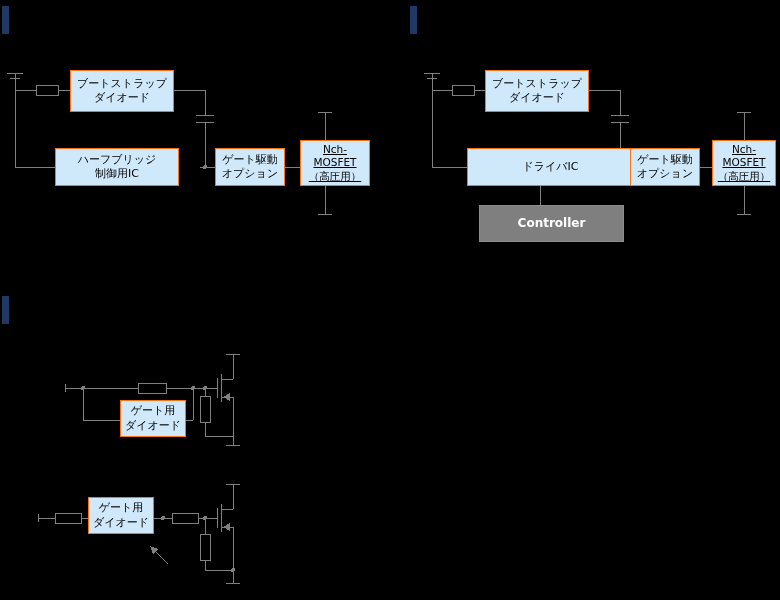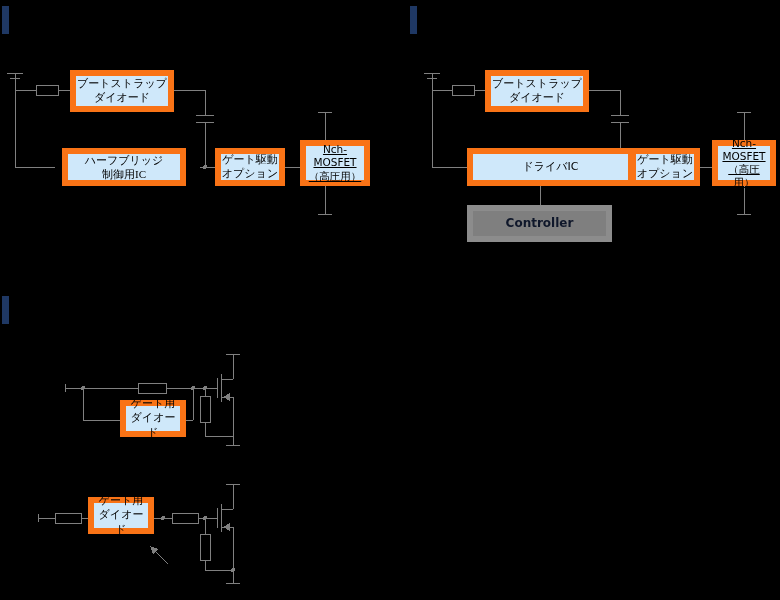--- a/index.html
+++ b/index.html
@@ -3,29 +3,29 @@
 <meta charset="utf-8">
 <style>
   * { margin:0; padding:0; box-sizing:border-box; }
   html, body { width:780px; height:600px; background:#000000; overflow:hidden; }
   .canvas {
     position:relative; width:780px; height:600px; background:#000000;
     font-family:"DejaVu Sans", sans-serif;
   }
   svg.wires { position:absolute; left:0; top:0; }
   .box {
-    position:absolute; background:#cfe8fa; border:6px solid #f97316;
+    position:absolute; background:#cfe8fa; border:1px solid #f97316;
     color:#000000; display:flex; align-items:center; justify-content:center;
     text-align:center; font-size:11px; line-height:1.3;
   }
   .box span { white-space:pre-line; }
   .box.mosfet { font-size:10.5px; line-height:1.25;text-decoration:underline; }
   .box.controller {
-    background:#7f7f7f; border-color:#8c8c8c; color:#0f172a;
-    font-weight:bold; font-size:12px;
+    background:#7f7f7f; border-color:#8c8c8c; color:#ffffff;
+    font-weight:bold; font-size:12px;margin-left:12px;
   }
   .marker { position:absolute; width:7px; height:28px; background:#1f3864; }
 </style>
 </head>
 <body>
 
 <div class="canvas">
 
   <svg class="wires" width="780" height="600" viewBox="0 0 780 600" stroke="#808080" stroke-width="1" fill="none" shape-rendering="crispEdges">
 
@@ -135,21 +135,21 @@
   </svg>
 
   <div class="marker" style="left:2px;top:6px;"></div>
   <div class="marker" style="left:410px;top:6px;"></div>
   <div class="marker" style="left:2px;top:296px;"></div>
 
   <div class="box" style="left:70px;top:70px;width:104px;height:42px;">
     <span>ブートストラップ
 ダイオード</span>
   </div>
-  <div class="box" style="left:62px;top:148px;width:124px;height:38px;font-family:Liberation Serif, serif;">
+  <div class="box" style="left:55px;top:148px;width:124px;height:38px;">
     <span>ハーフブリッジ
 制御用IC</span>
   </div>
   <div class="box" style="left:215px;top:148px;width:70px;height:38px;">
     <span>ゲート駆動
 オプション</span>
   </div>
   <div class="box mosfet" style="left:300px;top:140px;width:70px;height:46px;">
     <span>Nch-
 MOSFET

